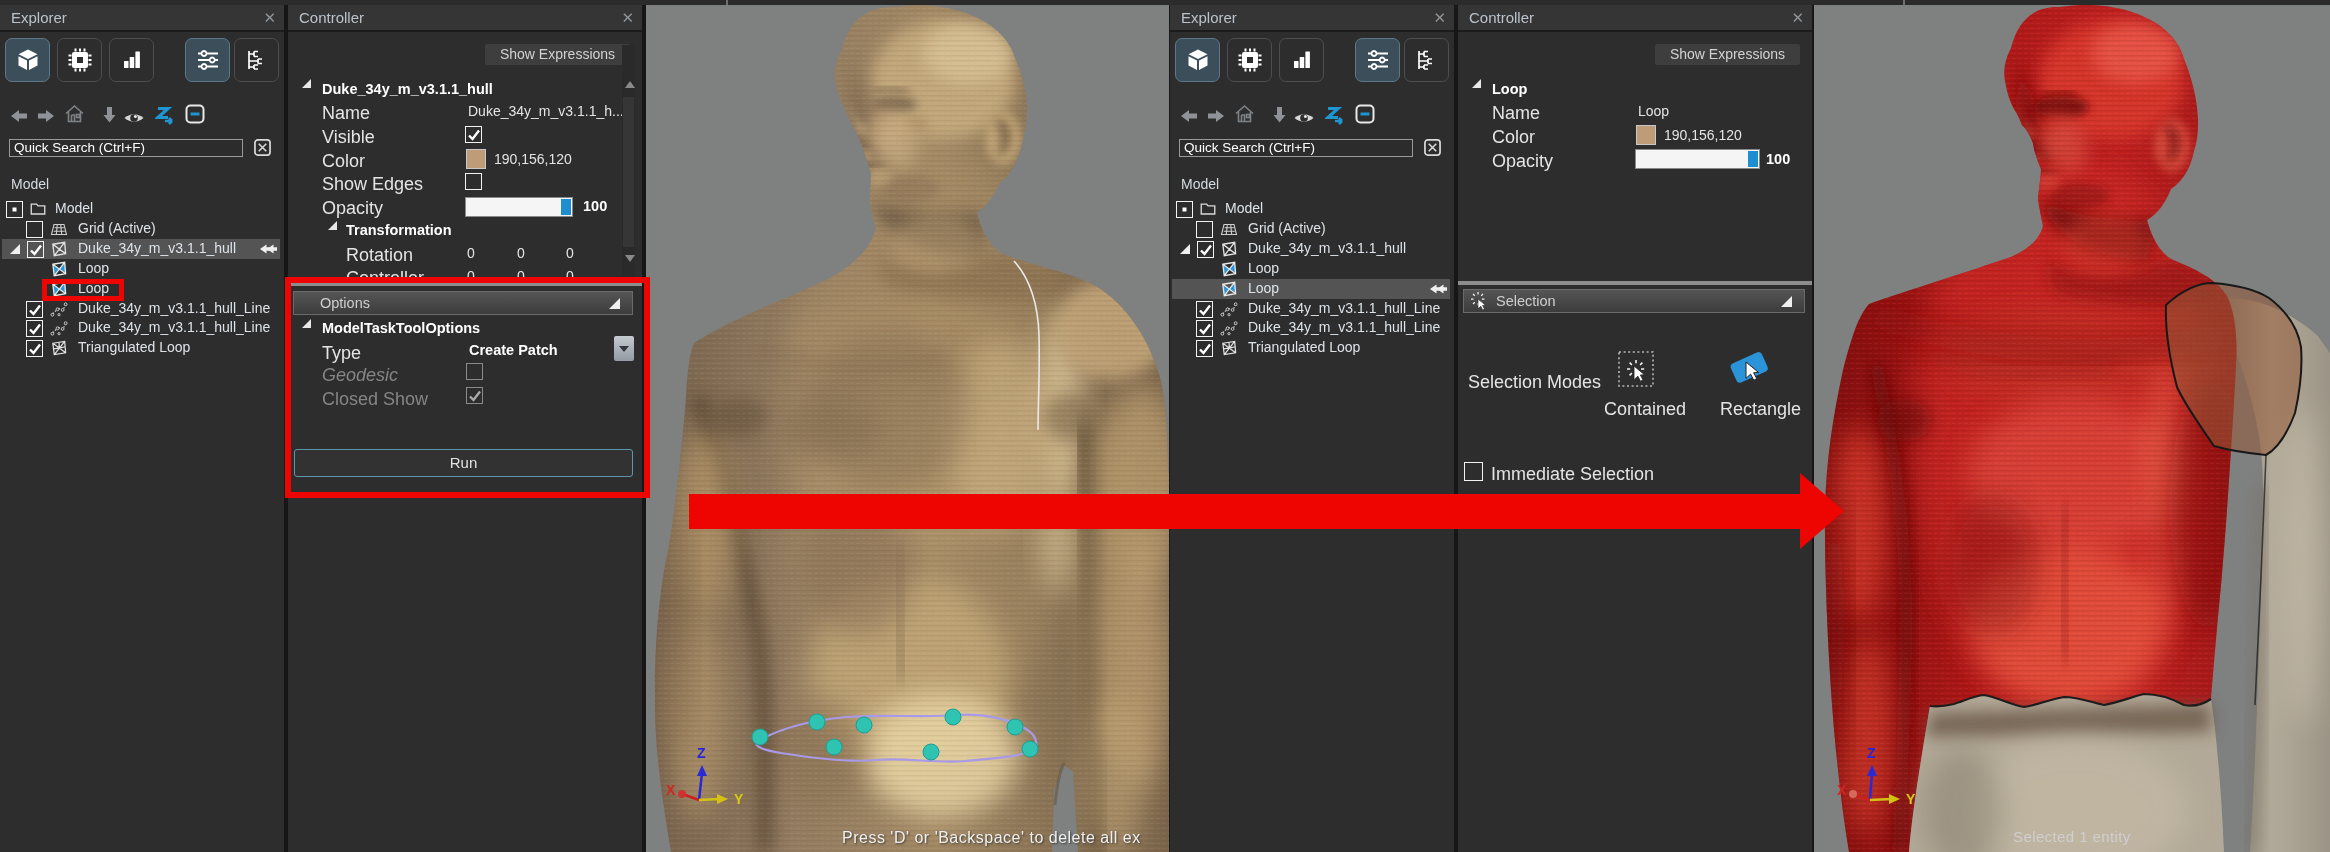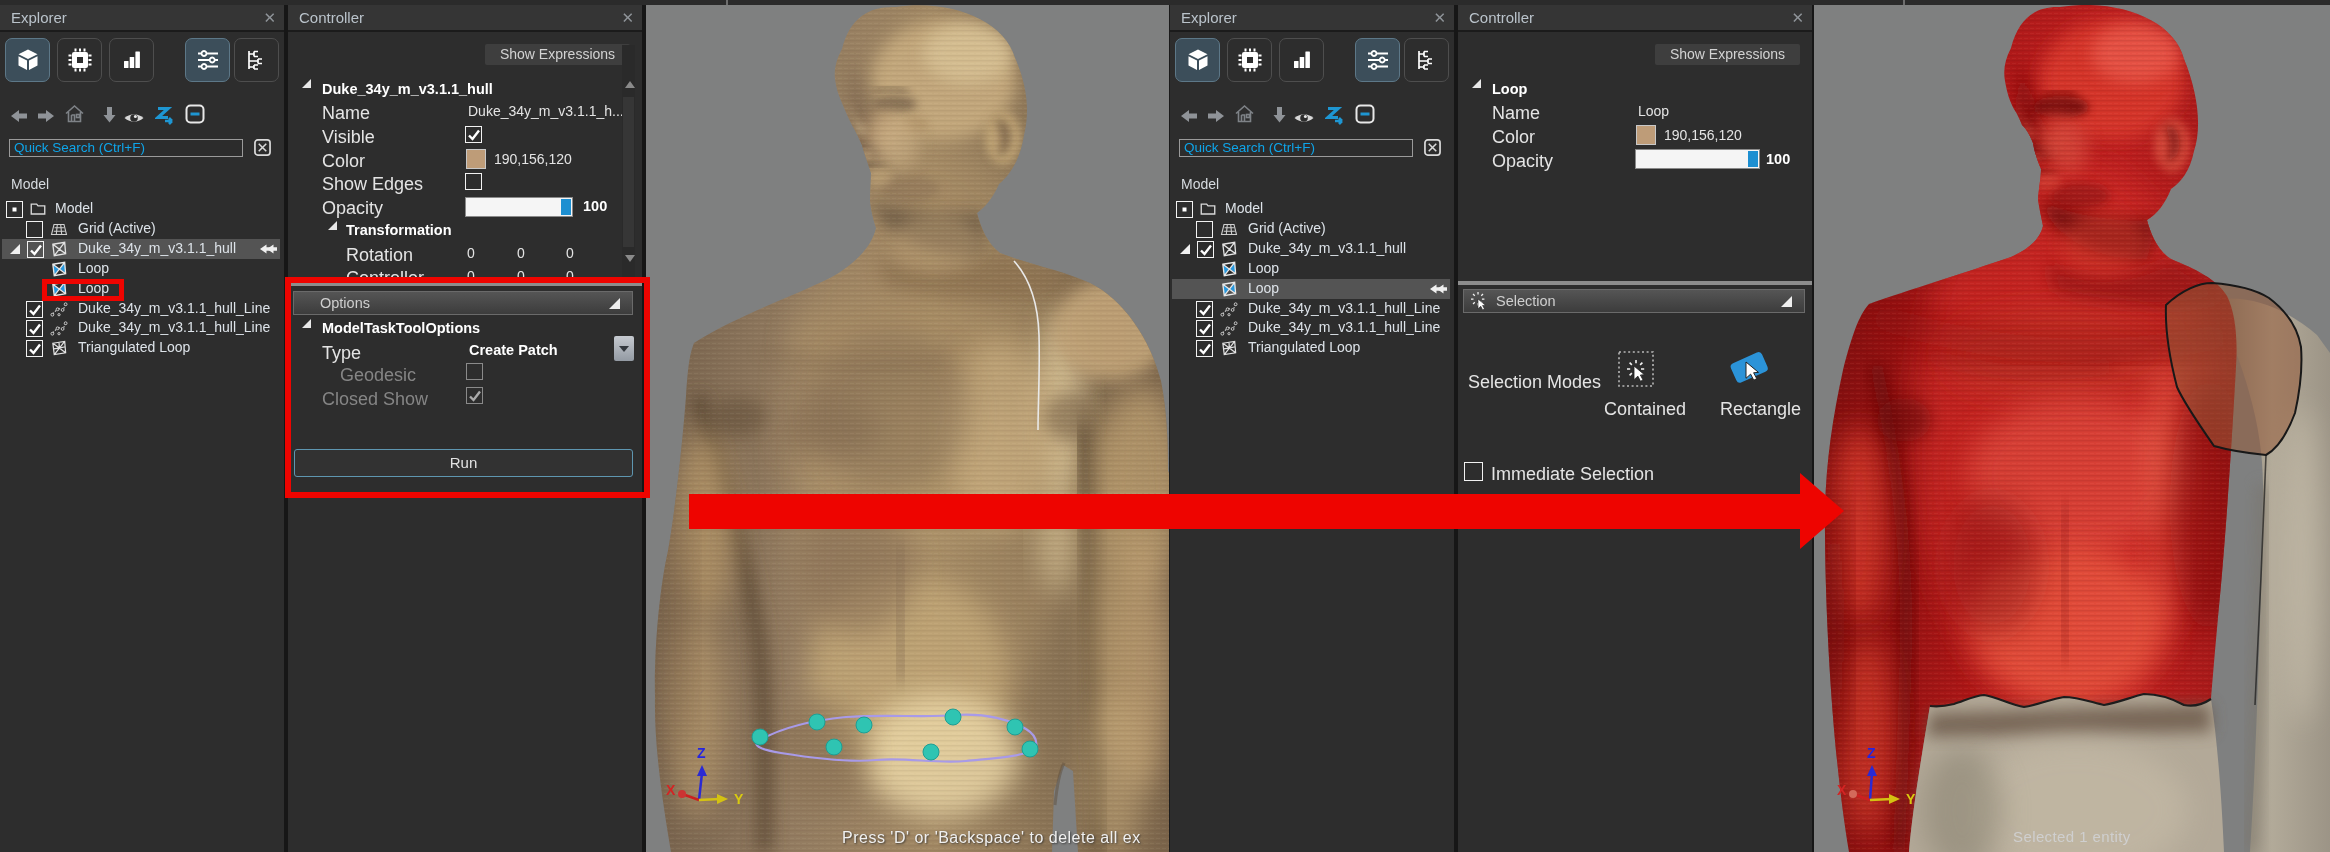--- a/index.html
+++ b/index.html
@@ -5,21 +5,21 @@
 #root{position:relative;width:2330px;height:852px;overflow:hidden;background:#2d2d2d;font-family:"Liberation Sans",sans-serif;}
 .abs{position:absolute;}
 .panel{position:absolute;top:5px;height:847px;background:#2d2d2d;}
 .ptitle{position:absolute;left:0;top:0;width:100%;height:25px;background:#353535;border-bottom:2px solid #1b1b1b;color:#bac3cb;font-size:15px;line-height:25px;}
 .ptitle span.t{margin-left:11px;}
 .pclose{position:absolute;right:8px;top:0;color:#8f9499;font-size:15px;}
 .tbtn{position:absolute;top:33px;width:43px;height:42px;border:1.5px solid #4e4e4e;border-radius:7px;background:#2d2d2d;}
 .tbtn.act{background:#3c4e5a;border-color:#5d7888;}
 .tbtn svg{position:absolute;left:50%;top:50%;transform:translate(-50%,-50%);}
 .nav{position:absolute;top:96px;height:30px;}
-.srch{position:absolute;top:134px;left:9px;width:228px;height:16px;border:1px solid #9a9a9a;background:#2c2c2c;color:#0ea5e9;font-size:13.5px;line-height:16px;padding-left:4px;}
+.srch{position:absolute;top:134px;left:9px;width:228px;height:16px;border:1px solid #9a9a9a;background:#2c2c2c;color:#ffffff;font-size:13.5px;line-height:16px;padding-left:4px;}
 .seclbl{position:absolute;left:11px;top:171px;font-size:14px;color:#d6dbe0;}
 .trow{position:absolute;left:0;width:100%;height:20px;font-size:14px;color:#dde3e9;}
 .trow .txt{position:absolute;top:1px;}
 .hl{position:absolute;left:2px;top:0;width:278px;height:20px;background:#545454;}
 .cb{position:absolute;width:15px;height:15px;border:1.5px solid #f2f2f2;background:transparent;}
 .ticon{position:absolute;top:1px;width:18px;height:18px;}
 .ctit{position:absolute;font-size:18px;color:#e4e4e4;}
 .cbold{position:absolute;font-size:14.5px;font-weight:bold;color:#fff;}
 .cval{position:absolute;font-size:14px;color:#e4e4e4;}
 .gry{color:#858585;}
@@ -545,21 +545,21 @@
 <div class="abs" style="left:0;top:276px;width:354px;height:5px;background:#8d8d8d;"></div>
 
 <div class="hdrbar" style="left:5px;top:286px;width:338px;"><span style="margin-left:26px;">Options</span><div class="tri" style="right:12px;top:6px;border-width:0 0 11px 11px;border-color:transparent transparent #efefef transparent;"></div></div>
 <div class="tri triexp" style="left:14px;top:314px;"></div>
 <div class="cbold" style="left:34px;top:315px;">ModelTaskToolOptions</div>
 <div class="ctit" style="left:34px;top:338px;">Type</div>
       <div class="cbold" style="left:181px;top:337px;">Create Patch</div>
 <div class="abs" style="left:326px;top:331px;width:20px;height:25px;background:linear-gradient(#c6cad0,#939aa3);border-radius:2px;">
         <div class="tri" style="left:5px;top:10px;border-width:6px 5px 0 5px;border-color:#33383e transparent transparent transparent;"></div>
       </div>
-<div class="ctit gry" style="left:52px;top:360px;">Geodesic</div>
+<div class="ctit gry" style="left:34px;top:360px;font-style:italic;">Geodesic</div>
       <div class="cb" style="left:178px;top:358px;border-color:#8a8a8a;"></div>
 <div class="ctit gry" style="left:34px;top:384px;">Closed Show</div>
       <div class="cb" style="left:178px;top:382px;border-color:#8a8a8a;"><svg width="15" height="15" viewBox="0 0 15 15">
           <use href="#chkg"></use>
         </svg></div>
 <div class="abs" style="left:6px;top:444px;width:337px;height:26px;border:1.5px solid #5e96b0;border-radius:3px;background:#323232;color:#e2e2e2;font-size:15px;text-align:center;line-height:26px;">Run</div>
 </div>
 
 <div class="panel" id="ex2" style="left:1170px;width:284px;">
 <div class="ptitle"><span class="t">Explorer</span><span class="pclose">✕</span></div>

